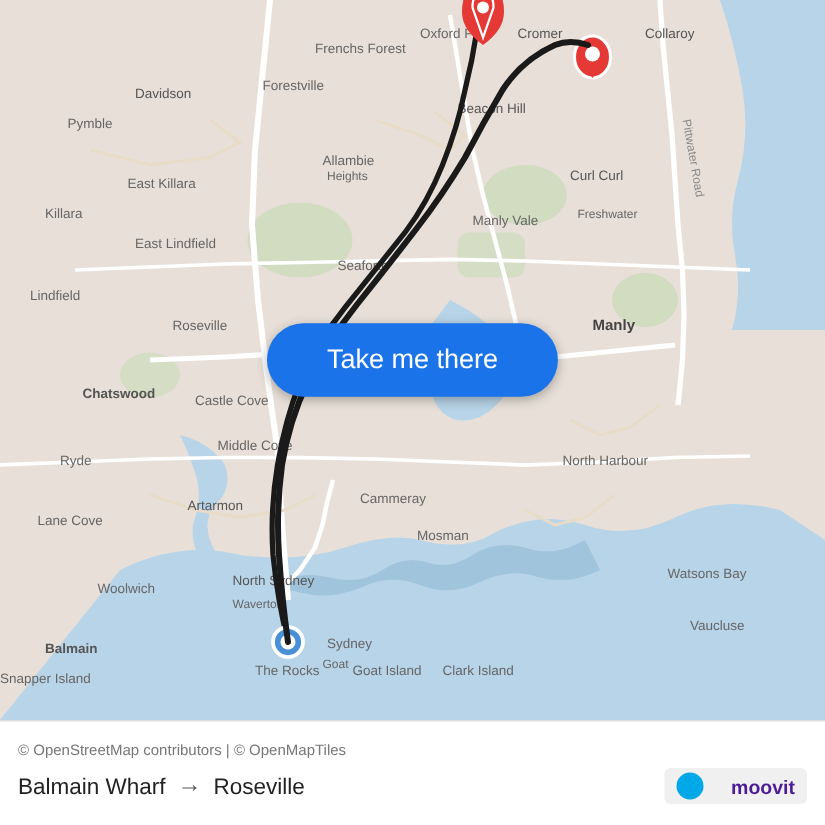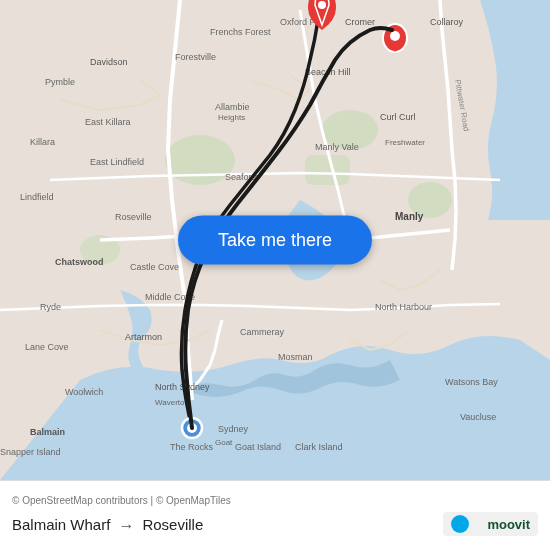--- a/index.html
+++ b/index.html
@@ -89,21 +89,21 @@
       color: #222;
     }
 
     #moovit-logo {
       margin-left: auto;
       background: #f0f0f0;
       border-radius: 4px;
       padding: 3px 8px;
       font-size: 13px;
       font-weight: bold;
-      color: #14532d;
+      color: #4c1d95;
       display: flex;
       align-items: center;
       gap: 18px;
     }
 
     #moovit-icon {
       width: 18px;
       height: 18px;
       background: #00a8e8;
       border-radius: 50%;

